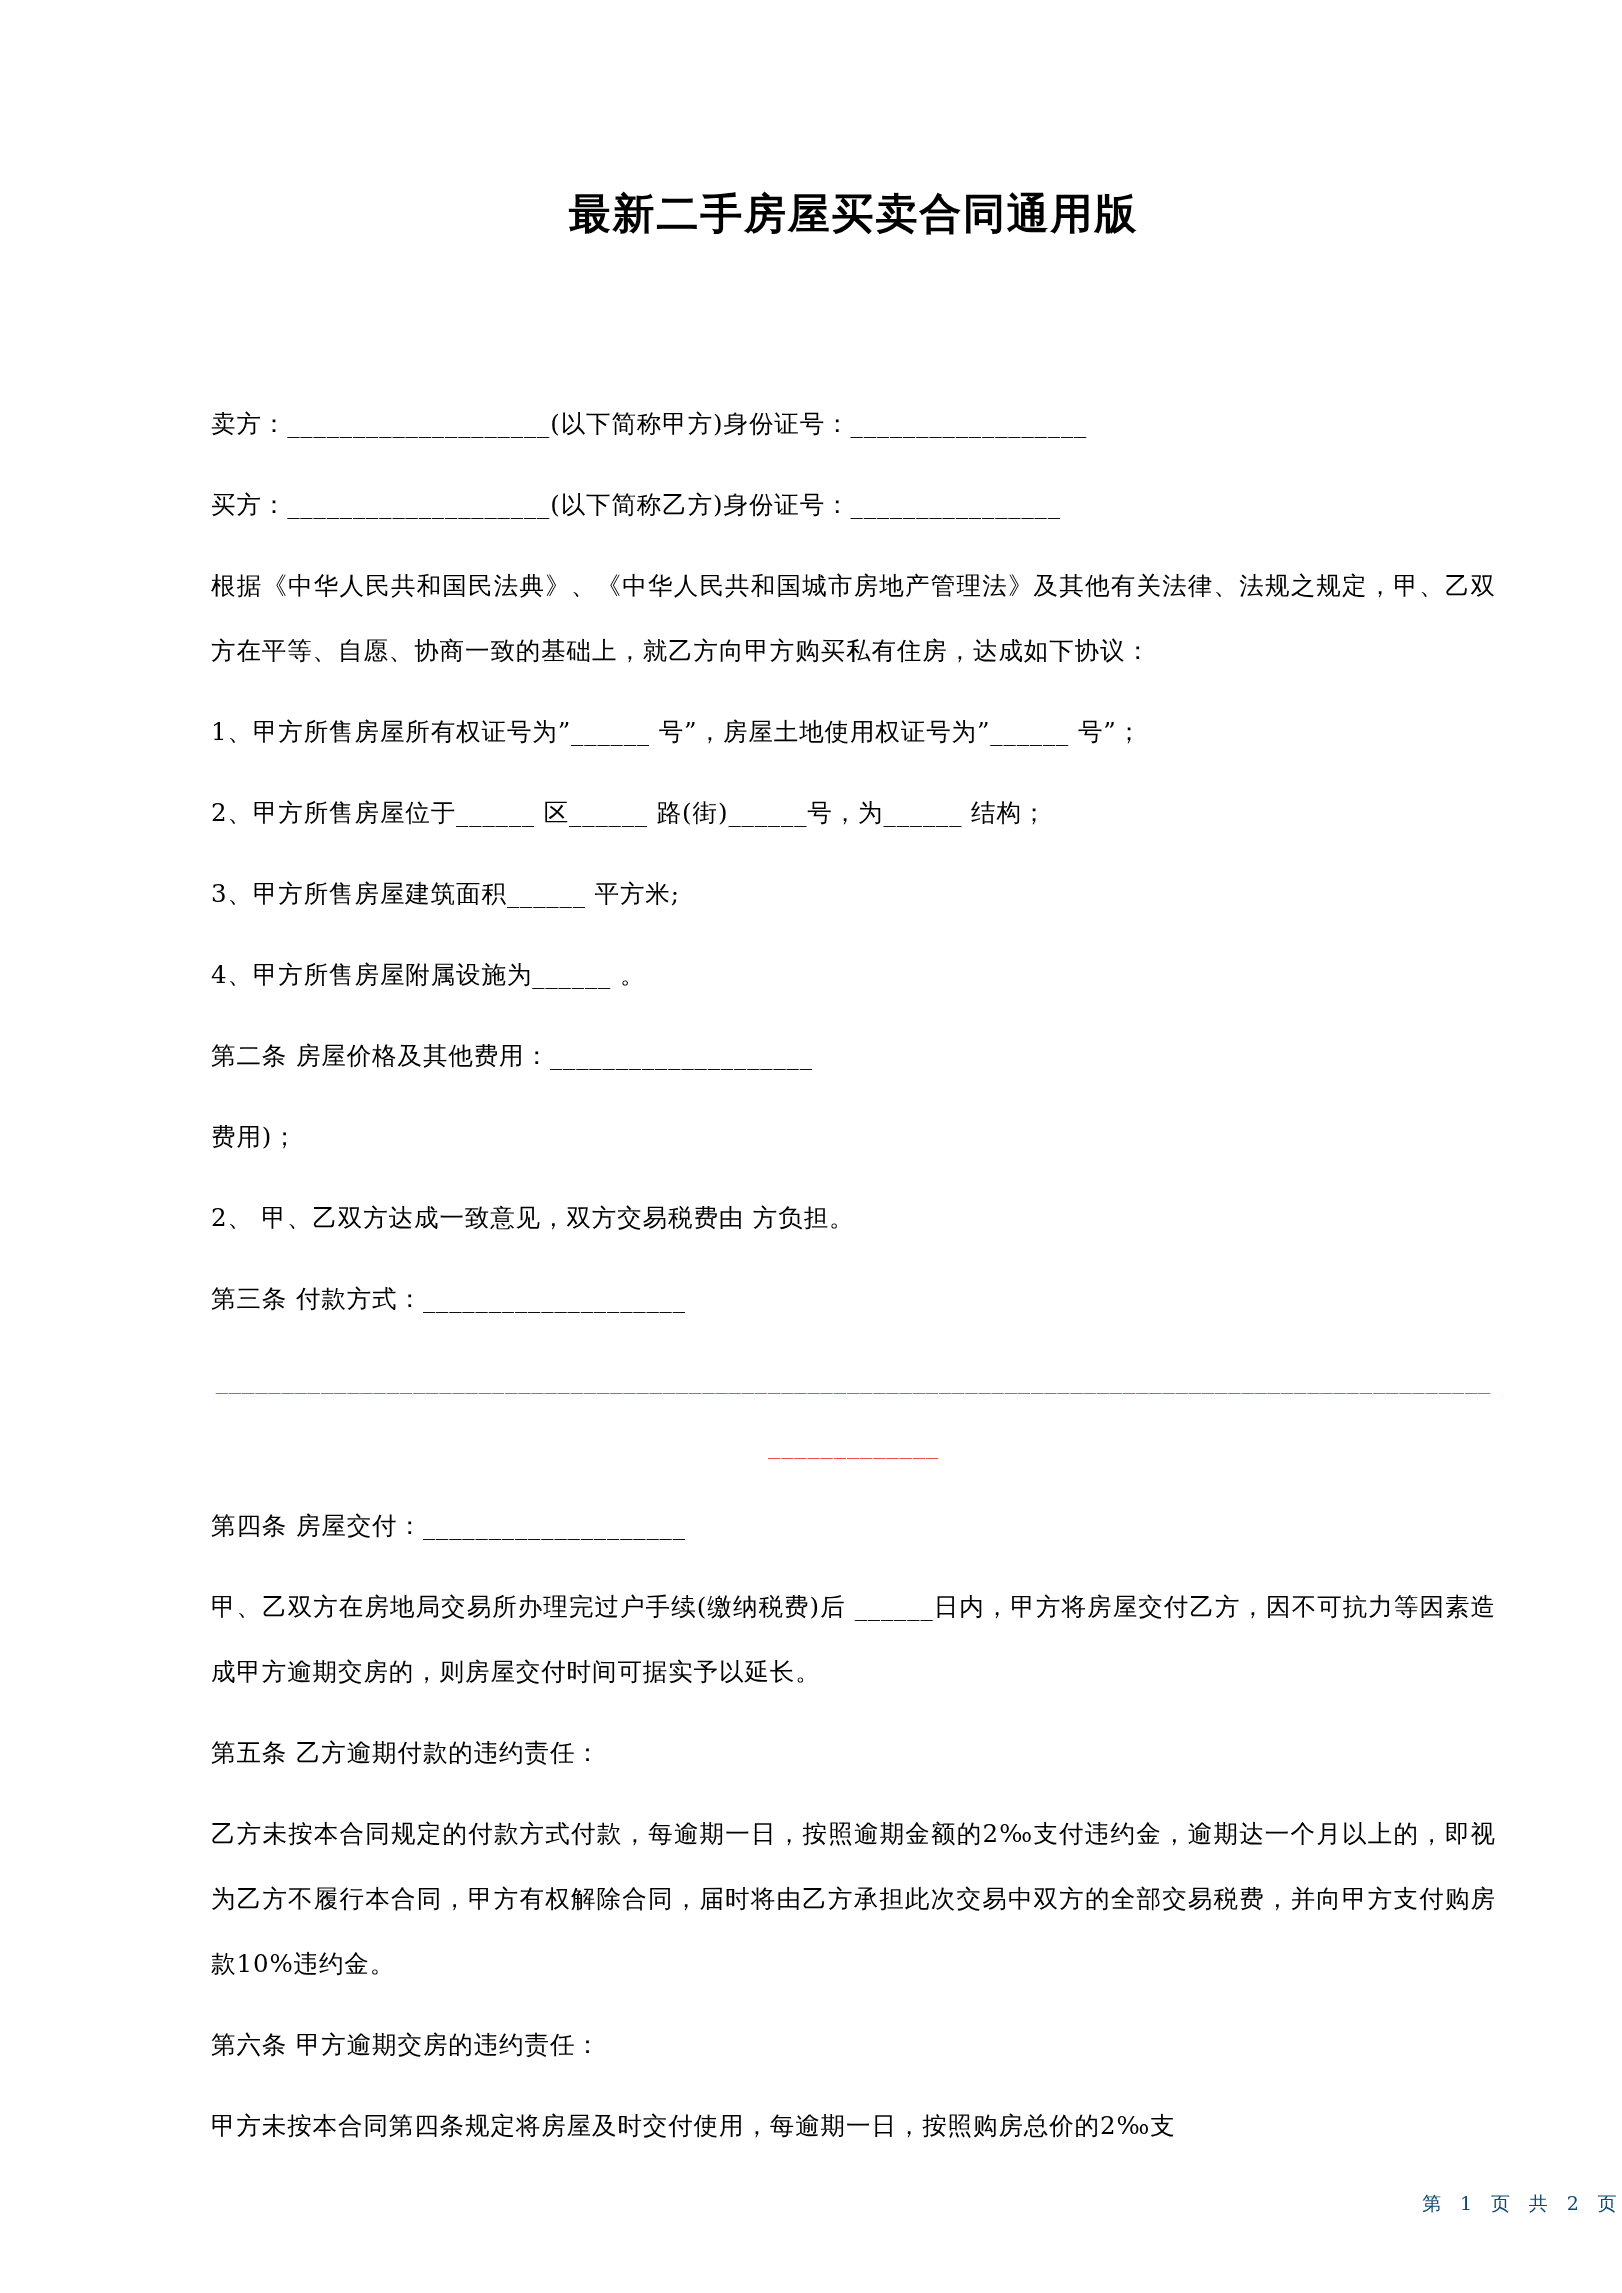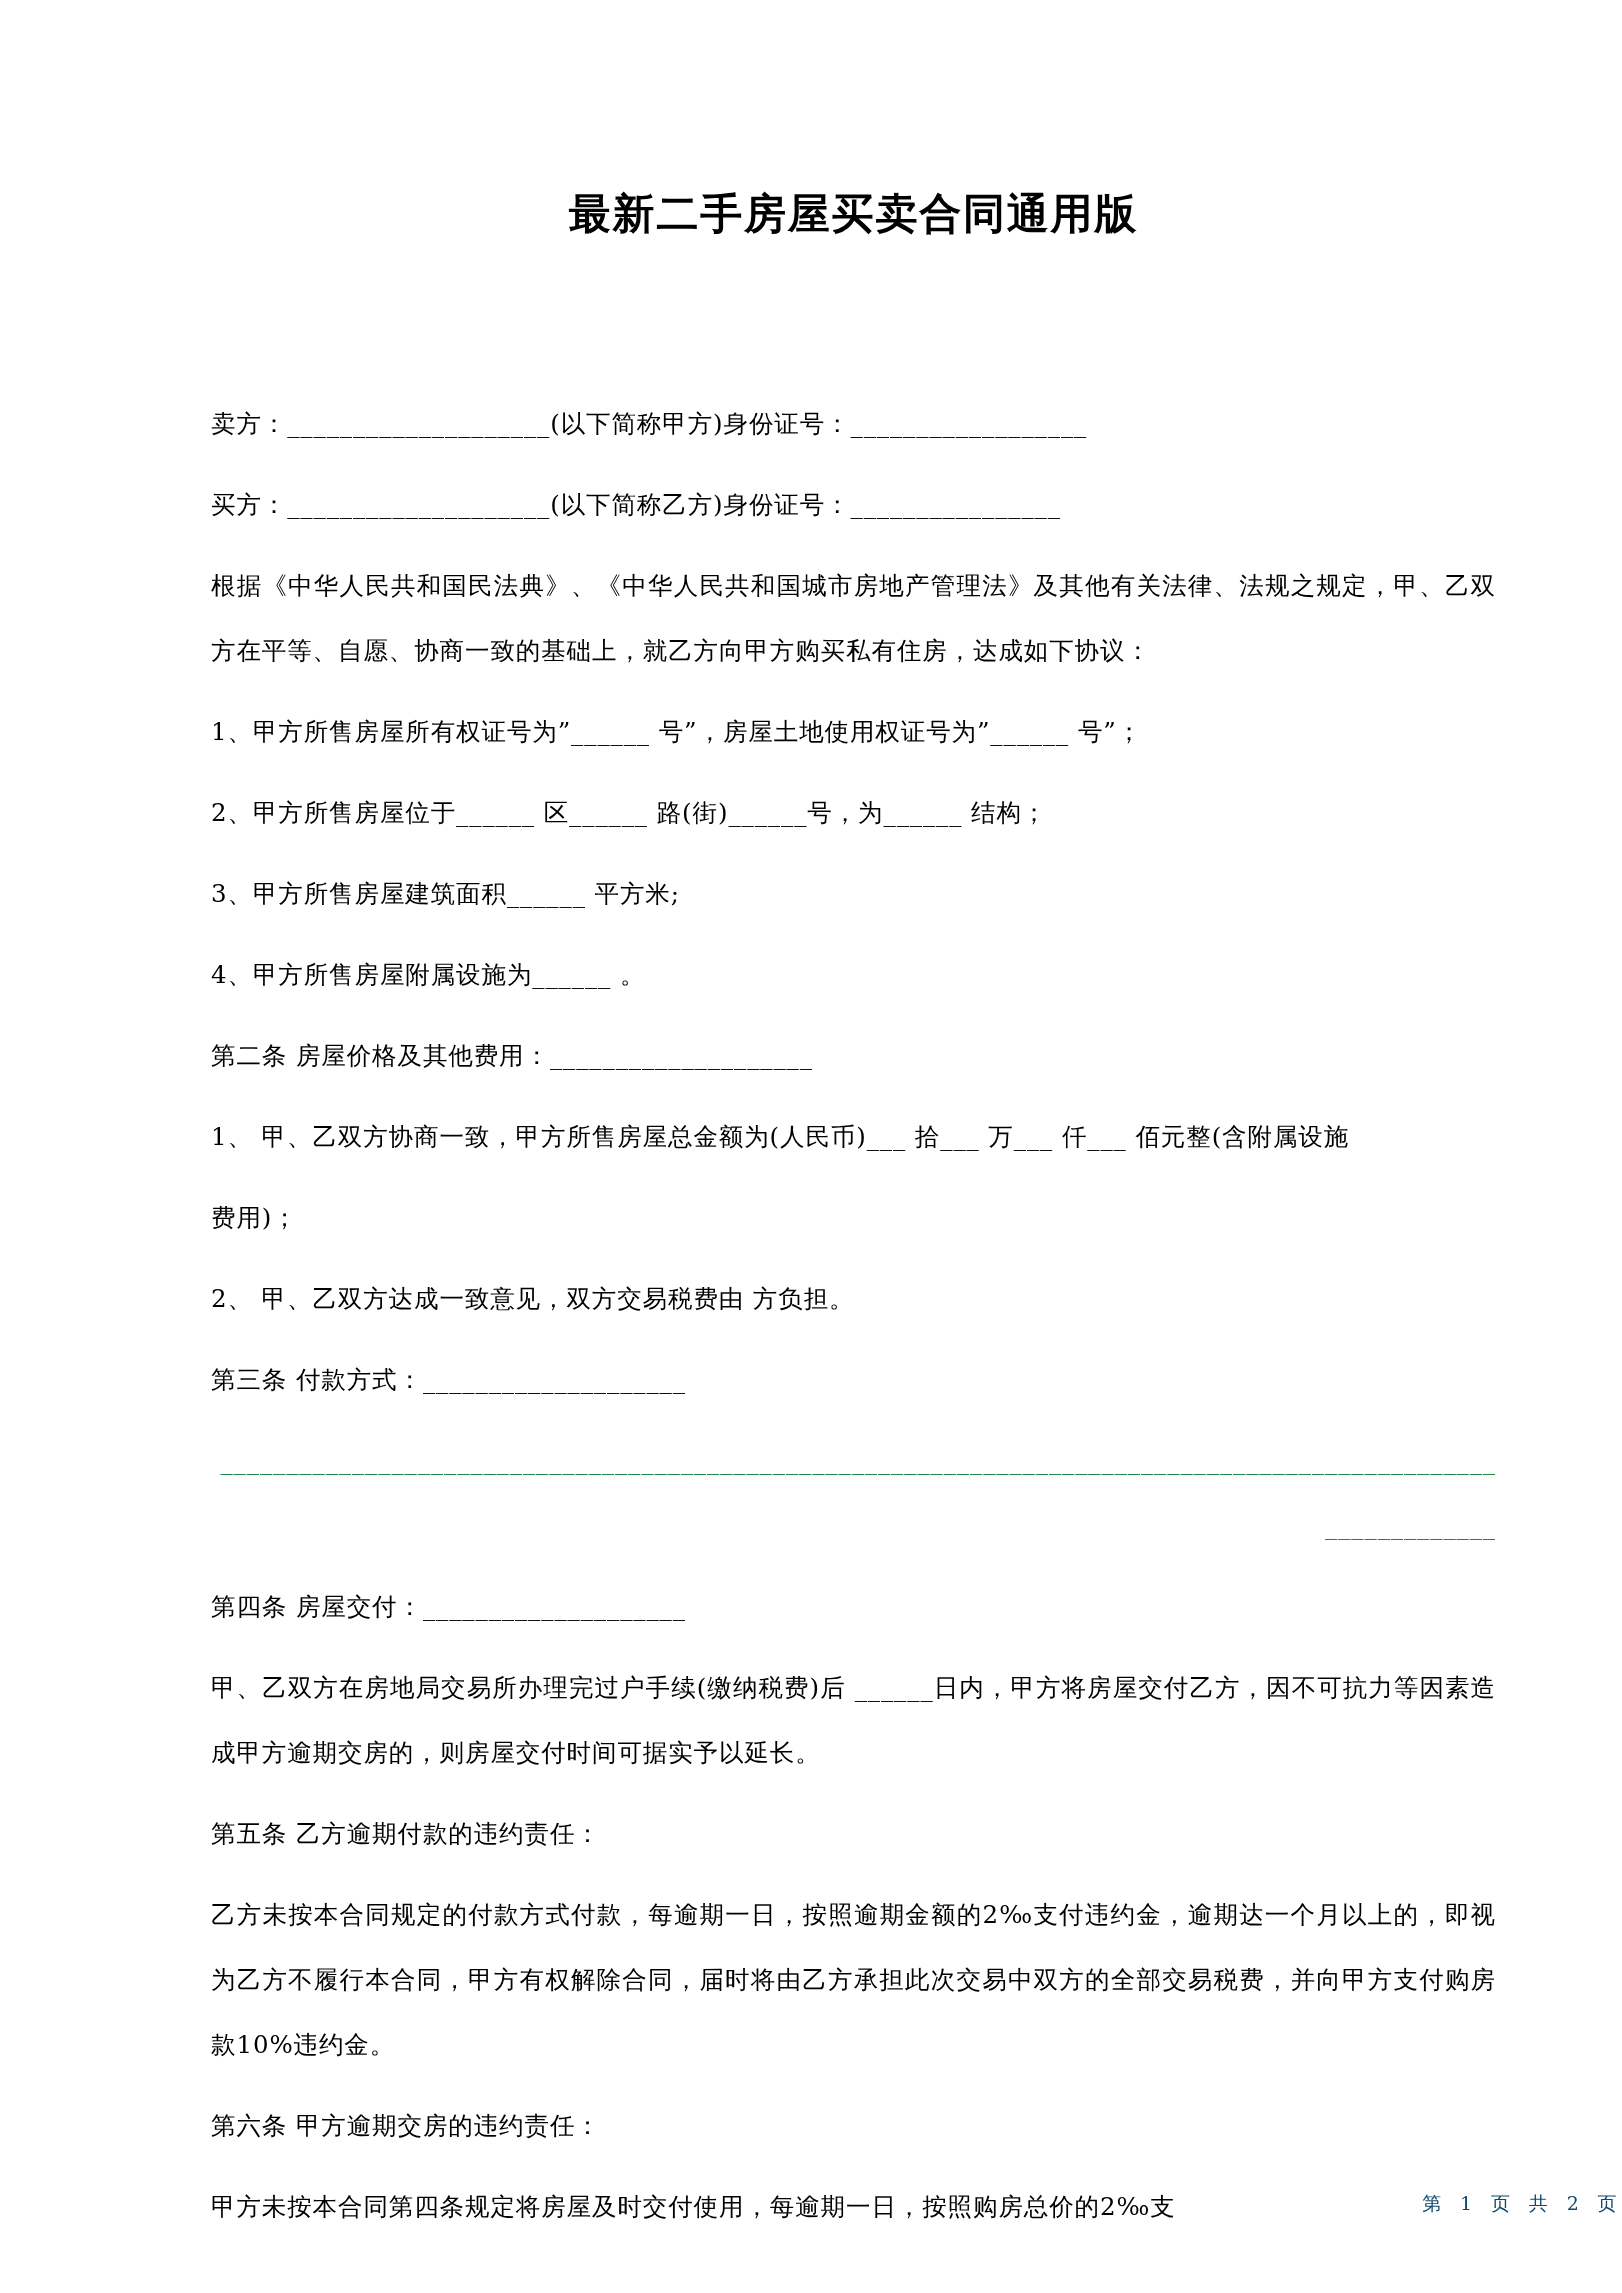--- a/index.html
+++ b/index.html
@@ -30,22 +30,22 @@
   p.para {
     margin: 16px;
     font-size: 24.5px;
     line-height: 65px;
     text-align: justify;
     letter-spacing: 0.9px;
   }
   p.para.blank-long {
     word-break: break-all;
     overflow-wrap: anywhere;
-    color: #15803d;
-    text-align: right;
+    color: #ef4444;
+    text-align: center;
   }
   .footer {
     position: absolute;
     left: 0;
     right: 0;
     bottom: 77px;
     text-align: right;
     font-size: 19px;
     letter-spacing: 6.4px;
     color: #0c4a6e;
@@ -59,21 +59,20 @@
     <h1 class="doc-title">最新二手房屋买卖合同通用版</h1>
     <div id="doc-body">
         <p class="para">卖方：____________________(以下简称甲方)身份证号：__________________</p>
         <p class="para">买方：____________________(以下简称乙方)身份证号：________________</p>
         <p class="para">根据《中华人民共和国民法典》、《中华人民共和国城市房地产管理法》及其他有关法律、法规之规定，甲、乙双方在平等、自愿、协商一致的基础上，就乙方向甲方购买私有住房，达成如下协议：</p>
         <p class="para">1、甲方所售房屋所有权证号为”______ 号”，房屋土地使用权证号为”______ 号”；</p>
         <p class="para">2、甲方所售房屋位于______ 区______ 路(街)______号，为______ 结构；</p>
         <p class="para">3、甲方所售房屋建筑面积______ 平方米;</p>
         <p class="para">4、甲方所售房屋附属设施为______ 。</p>
         <p class="para">第二条  房屋价格及其他费用：____________________</p>
-        <p class="para">1、 甲、乙双方协商一致，甲方所售房屋总金额为(人民币)___ 拾___ 万___ 仟___ 佰元整(含附属设施</p>
         <p class="para">费用)；</p>
         <p class="para">2、 甲、乙双方达成一致意见，双方交易税费由  方负担。</p>
         <p class="para">第三条  付款方式：____________________</p>
         <p class="para blank-long">______________________________________________________________________________________________________________</p>
         <p class="para">第四条  房屋交付：____________________</p>
         <p class="para">甲、乙双方在房地局交易所办理完过户手续(缴纳税费)后  ______日内，甲方将房屋交付乙方，因不可抗力等因素造成甲方逾期交房的，则房屋交付时间可据实予以延长。</p>
         <p class="para">第五条  乙方逾期付款的违约责任：</p>
         <p class="para">乙方未按本合同规定的付款方式付款，每逾期一日，按照逾期金额的2‰支付违约金，逾期达一个月以上的，即视为乙方不履行本合同，甲方有权解除合同，届时将由乙方承担此次交易中双方的全部交易税费，并向甲方支付购房款10%违约金。</p>
         <p class="para">第六条  甲方逾期交房的违约责任：</p>
         <p class="para">甲方未按本合同第四条规定将房屋及时交付使用，每逾期一日，按照购房总价的2‰支</p>

